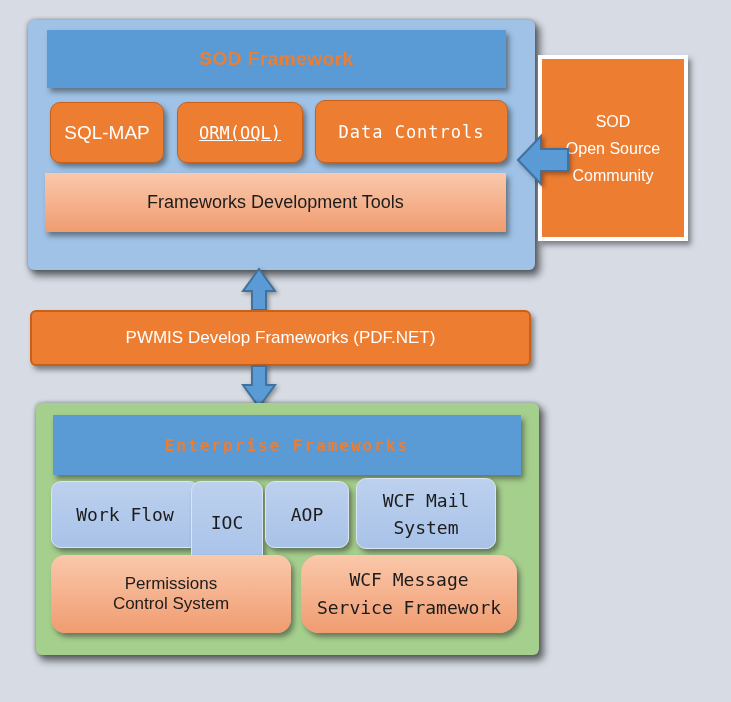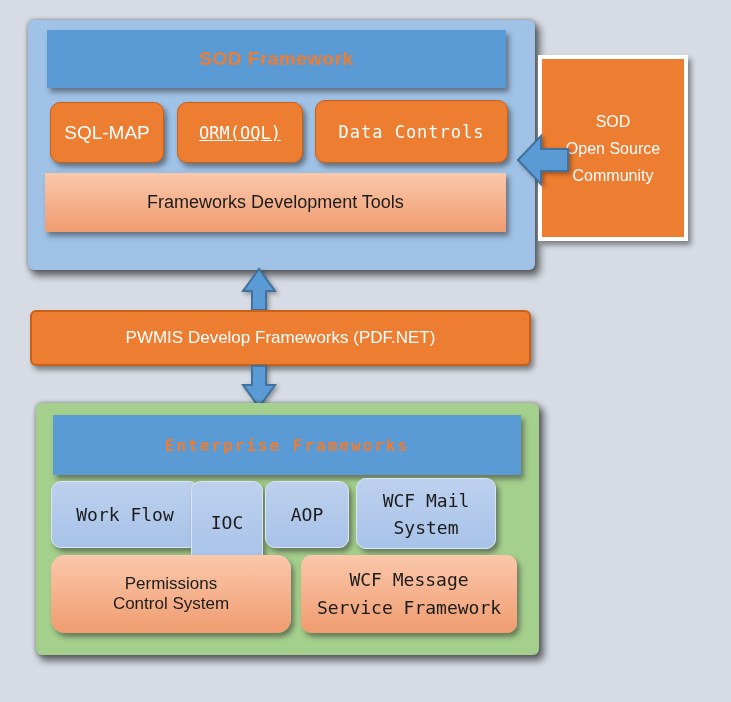--- a/index.html
+++ b/index.html
@@ -164,19 +164,19 @@
     <div class="abs box blue-module" style="left:320px; top:75px; width:140px; height:71px;">
       <span>WCF Mail
 System</span>
     </div>
 
     <div class="abs box peach-box" style="left:15px; top:152px; width:240px; height:78px; border-radius:14px; font-size:17px; line-height:20px;">
       <span>Permissions
 Control System</span>
     </div>
 
-    <div class="abs box peach-box" style="left:265px; top:152px; width:216px; height:78px; border-radius:10px; font-family:'DejaVu Sans Mono', monospace; font-size:18px; line-height:28px;">
+    <div class="abs box peach-box" style="left:265px; top:152px; width:216px; height:78px; border-radius:18px; font-family:'DejaVu Sans Mono', monospace; font-size:18px; line-height:28px;">
       <span>WCF Message
 Service Framework</span>
     </div>
   </div>
 
 </div>
 
 </body></html>

